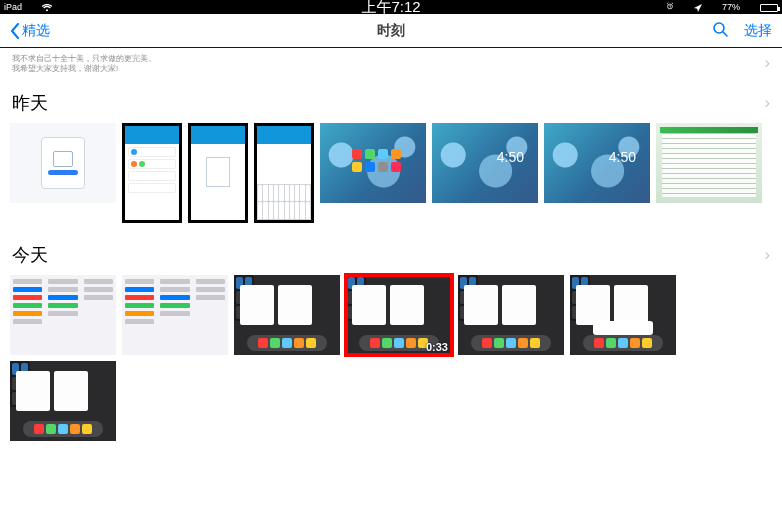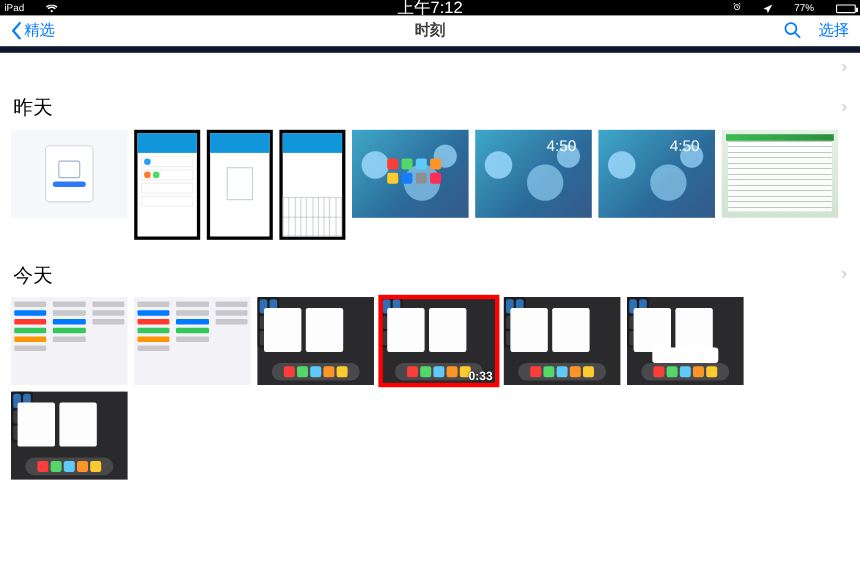--- a/index.html
+++ b/index.html
@@ -7,21 +7,21 @@
   
   .status-bar { height: 14px; background: #000; color: #fff; display: flex; justify-content: space-between; align-items: center; font-size: 9px; padding: 0 4px; }
   .status-left, .status-right { display: flex; align-items: flex-end; gap: 20px; }
   .status-center { position: absolute; left: 50%; transform: translateX(-50%); font-size: 15px; }
   .wifi-icon svg, .moon-icon svg, .loc-icon svg { display: block; }
   .battery { display: inline-flex; align-items: center; gap: 2px; }
   .battery-shell { width: 18px; height: 8px; border: 1px solid #fff; border-radius: 1px; position: relative; }
   .battery-shell::after { content: ""; position: absolute; right: -3px; top: 2px; width: 2px; height: 4px; background: #fff; }
   .battery-fill { background: #fff; height: 100%; width: 77%; }
   
-  .nav-bar { height: 34px; display: flex; align-items: center; justify-content: space-between; padding: 0 10px; border-bottom: 6px solid #0f172a; position: relative; }
+  .nav-bar { height: 34px; display: flex; align-items: center; justify-content: space-between; padding: 0 10px; border-bottom: 1px solid #0f172a; position: relative; }
   .nav-back { display: flex; align-items: center; color: #007aff; font-size: 14px; gap: 2px; cursor: pointer; }
   .nav-title { position: absolute; left: 50%; transform: translateX(-50%); font-size: 14px; font-weight: 600; color: #404040; }
   .nav-right { display: flex; align-items: center; gap: 16px; color: #007aff; font-size: 14px; }
   .search-btn, .select-btn { cursor: pointer; }
   
   .content { height: calc(518px - 14px - 34px); overflow: hidden; }
   .section-header { display: flex; justify-content: space-between; align-items: flex-start; padding: 4px 12px 2px 12px; cursor: pointer; }
   .section-title { font-size: 18px; font-weight: 400; color: #000; }
   .section-sub { font-size: 8px; color: #8e8e93; line-height: 1.3; max-width: 300px; margin-top: 2px; }
   .chev { color: #c7c7cc; font-size: 16px; align-self: center; }
@@ -45,21 +45,21 @@
   .dot.g { background: #4cd964; }
   .dot.b { background: #2a9df4; }
   .tiny-router { display: flex; align-items: center; justify-content: center; height: 56px; }
   .tiny-router .dev { width: 24px; height: 30px; background: #fff; border: 1px solid #c3d0de; }
   .kb { position: absolute; bottom: 0; left: 0; right: 0; height: 36px; background: #d1d5db; display: grid; grid-template-columns: repeat(10,1fr); gap: 1px; padding: 1px; }
   .kb span { background: #fff; border-radius: 1px; }
   .bokeh { background: radial-gradient(circle at 20% 40%, rgba(160,220,255,.8) 0 12px, transparent 13px),
                      radial-gradient(circle at 60% 60%, rgba(160,220,255,.6) 0 16px, transparent 17px),
                      radial-gradient(circle at 80% 30%, rgba(160,220,255,.7) 0 10px, transparent 11px),
                      linear-gradient(135deg,#3fa8c9,#2b6a9a 60%,#345a8a); }
-  .bokeh .clock { position: absolute; top: 6px; right: 14px; color: #fff; font-size: 14px; font-weight: 300; }
+  .bokeh .clock { position: absolute; top: 26px; right: 14px; color: #fff; font-size: 14px; font-weight: 300; }
   .bokeh .icons { position: absolute; left: 32px; top: 26px; display: grid; grid-template-columns: repeat(4,10px); gap: 3px; }
   .bokeh .icons span { width: 10px; height: 10px; border-radius: 2px; }
   .spreadsheet { background: linear-gradient(#e6f1e6,#cfe3d0); }
   .spreadsheet::before { content: ""; position: absolute; inset: 6px; background: repeating-linear-gradient(#fff 0 4px,#b9c7b9 4px 5px),
     repeating-linear-gradient(90deg,#fff 0 14px,#b9c7b9 14px 15px); opacity: .9; }
   .spreadsheet .gbar { position: absolute; top: 4px; left: 4px; right: 4px; height: 6px; background: linear-gradient(90deg,#3cba54,#2b8f3f); }
   .settings-thumb { background: #f2f2f7; display: flex; }
   .settings-thumb .col { width: 33.3%; padding: 4px 3px; }
   .settings-thumb .ln { height: 5px; border-radius: 1px; margin-bottom: 3px; }
   .ln.b { background: #007aff; } .ln.r { background: #ff3b30; } .ln.g { background: #34c759; }
@@ -131,20 +131,22 @@
         </svg>
     </span>
     <span class="select-btn">选择</span>
   </div>
 </div>
 
 <div class="content">
 
   <div class="section-header">
     <div>
+      <div class="section-sub" style="white-space:pre-line">我不求自己十全十美，只求做的更完美。
+我希望大家支持我，谢谢大家!</div>
     </div>
     <span class="chev">›</span>
   </div>
 
   <div class="section-header" style="margin-top:10px">
     <div class="section-title">昨天</div>
     <span class="chev">›</span>
   </div>
   <div class="grid">
     <div class="thumb wide router-thumb">

